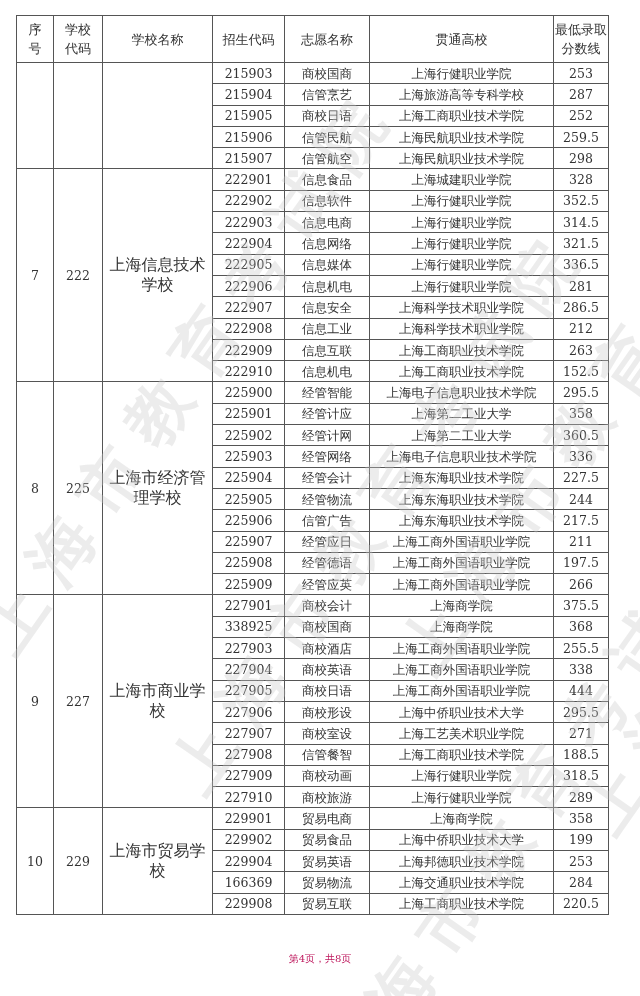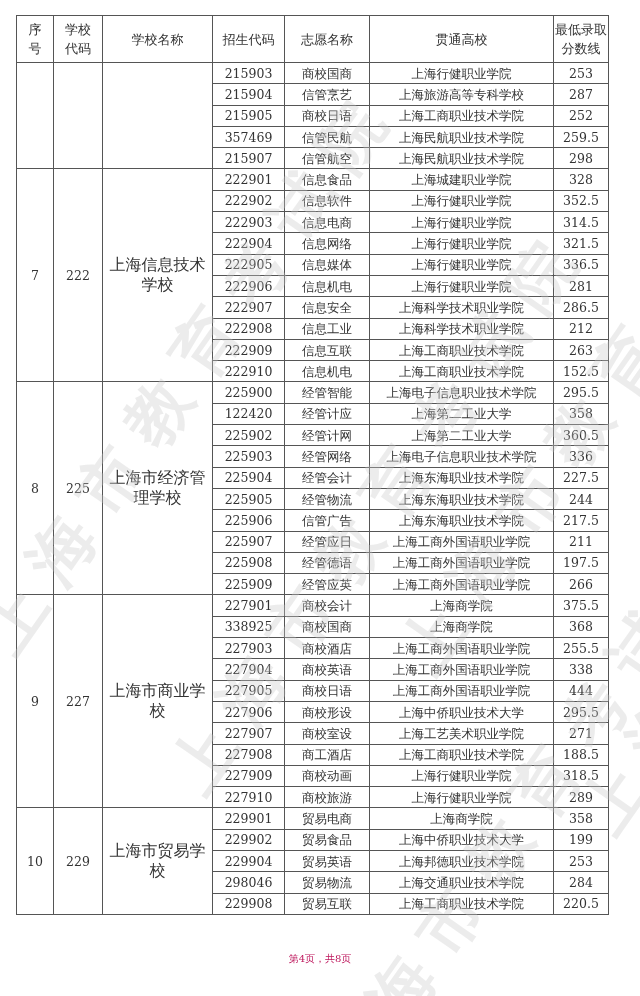--- a/index.html
+++ b/index.html
@@ -102,21 +102,21 @@
         <td class="r ">上海旅游高等专科学校</td>
         <td class="r num">287</td>
       </tr>
       <tr>
         <td class="r num">215905</td>
         <td class="r ">商校日语</td>
         <td class="r ">上海工商职业技术学院</td>
         <td class="r num">252</td>
       </tr>
       <tr>
-        <td class="r num">357469</td>
+        <td class="r num">215906</td>
         <td class="r ">信管民航</td>
         <td class="r ">上海民航职业技术学院</td>
         <td class="r num">259.5</td>
       </tr>
       <tr>
         <td class="r num">215907</td>
         <td class="r ">信管航空</td>
         <td class="r ">上海民航职业技术学院</td>
         <td class="r num">298</td>
       </tr>
@@ -186,21 +186,21 @@
       <tr>
         <td rowspan="10">8</td>
         <td rowspan="10">225</td>
         <td rowspan="10" class="school">上海市经济管理学校</td>
         <td class="r num">225900</td>
         <td class="r ">经管智能</td>
         <td class="r ">上海电子信息职业技术学院</td>
         <td class="r num">295.5</td>
       </tr>
       <tr>
-        <td class="r num">122420</td>
+        <td class="r num">225901</td>
         <td class="r ">经管计应</td>
         <td class="r ">上海第二工业大学</td>
         <td class="r num">358</td>
       </tr>
       <tr>
         <td class="r num">225902</td>
         <td class="r ">经管计网</td>
         <td class="r ">上海第二工业大学</td>
         <td class="r num">360.5</td>
       </tr>
@@ -286,21 +286,21 @@
         <td class="r num">295.5</td>
       </tr>
       <tr>
         <td class="r num">227907</td>
         <td class="r ">商校室设</td>
         <td class="r ">上海工艺美术职业学院</td>
         <td class="r num">271</td>
       </tr>
       <tr>
         <td class="r num">227908</td>
-        <td class="r ">商工酒店</td>
+        <td class="r ">信管餐智</td>
         <td class="r ">上海工商职业技术学院</td>
         <td class="r num">188.5</td>
       </tr>
       <tr>
         <td class="r num">227909</td>
         <td class="r ">商校动画</td>
         <td class="r ">上海行健职业学院</td>
         <td class="r num">318.5</td>
       </tr>
       <tr>
@@ -324,21 +324,21 @@
         <td class="r ">上海中侨职业技术大学</td>
         <td class="r num">199</td>
       </tr>
       <tr>
         <td class="r num">229904</td>
         <td class="r ">贸易英语</td>
         <td class="r ">上海邦德职业技术学院</td>
         <td class="r num">253</td>
       </tr>
       <tr>
-        <td class="r num">298046</td>
+        <td class="r num">166369</td>
         <td class="r ">贸易物流</td>
         <td class="r ">上海交通职业技术学院</td>
         <td class="r num">284</td>
       </tr>
       <tr>
         <td class="r num">229908</td>
         <td class="r ">贸易互联</td>
         <td class="r ">上海工商职业技术学院</td>
         <td class="r num">220.5</td>
       </tr>

